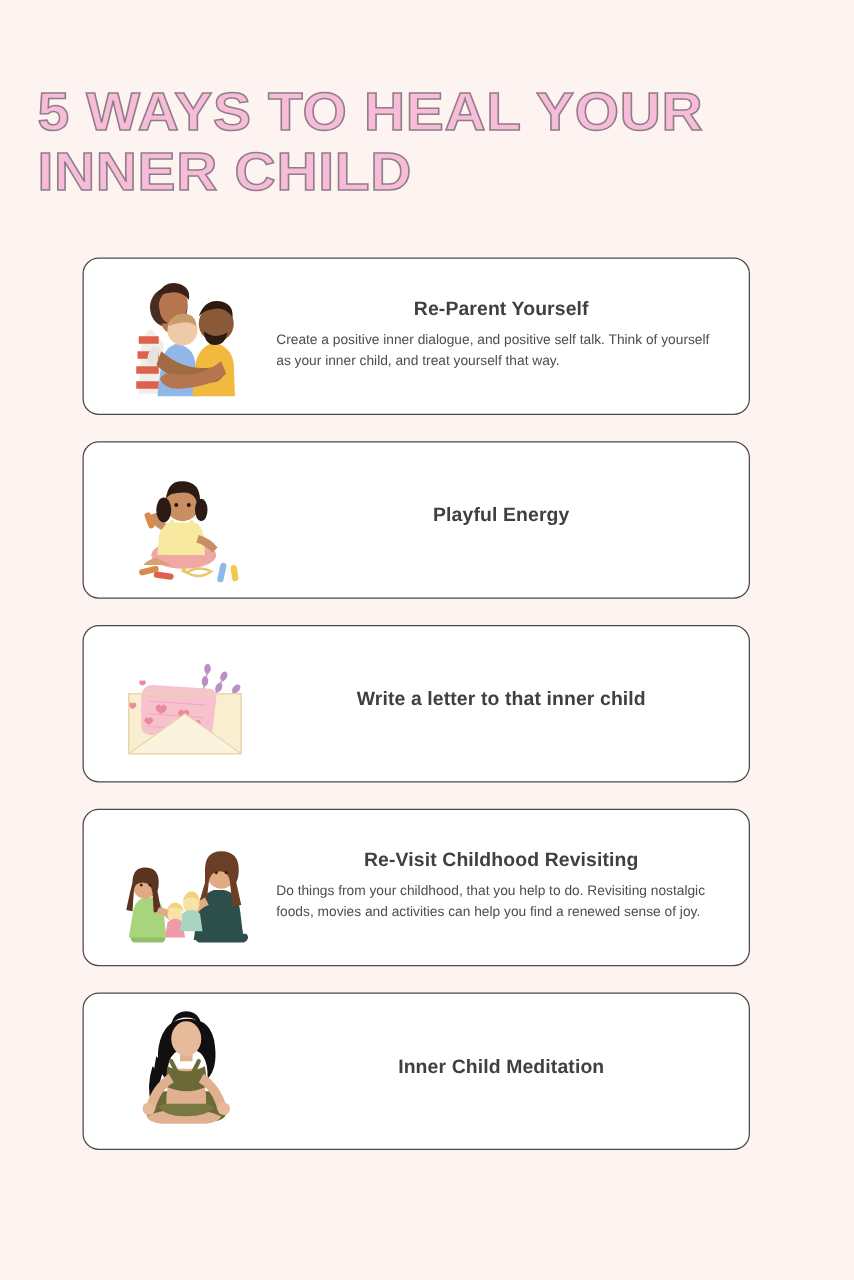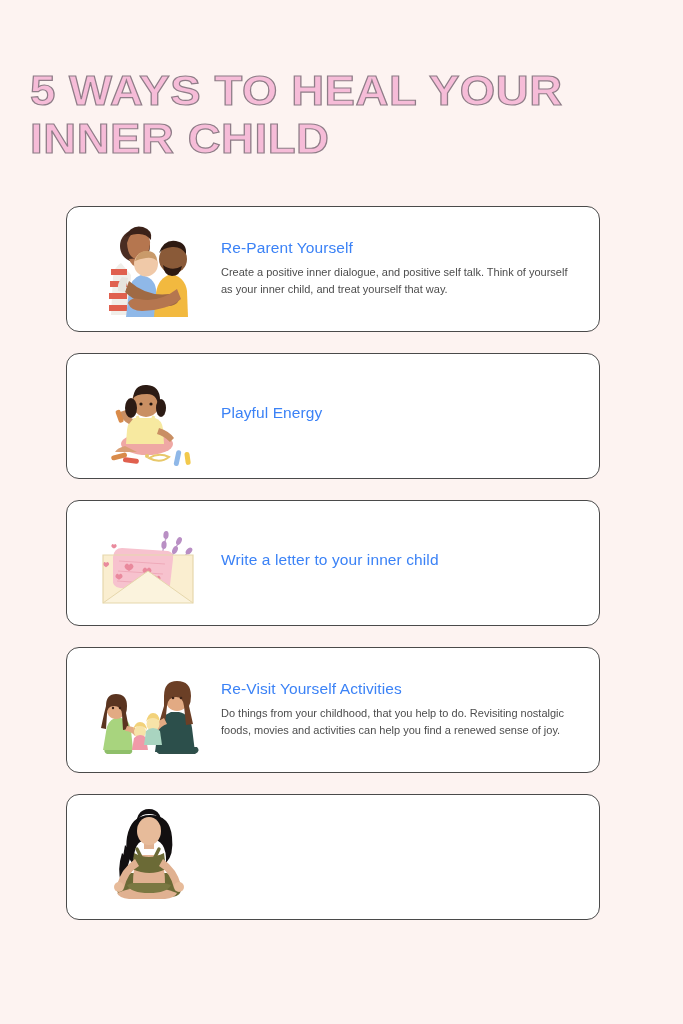--- a/index.html
+++ b/index.html
@@ -73,25 +73,26 @@
     justify-content: center;
   }
   .card-art svg { display: block; }
   .card-body {
     flex: 1 1 auto;
     padding-left: 6px;
     padding-right: 4px;
   }
   .card-title {
     font-size: 15.5px;
-    font-weight: 400;
-    color: #3b82f6;
+    font-weight: 700;
+    color: #404040;
     letter-spacing: 0.1px;
     margin: 0 0 7px 0;
     line-height: 1.15;
+    text-align: center;
   }
   .card-text {
     font-size: 11px;
     color: #4d4d4d;
     line-height: 1.62;
     margin: 0;
   }
 </style>
 </head>
 <body>
@@ -215,21 +216,21 @@
 
           <path d="M17 50 q1.4 -2 2.8 0 q1.4 2 -2.8 4.2 q-4.2 -2.2 -2.8 -4.2 q1.4 -2 2.8 0z" fill="#e98a9d"></path>
           <path d="M25 32 q1.2 -1.8 2.4 0 q1.2 1.8 -2.4 3.6 q-3.6 -1.8 -2.4 -3.6 q1.2 -1.8 2.4 0z" fill="#e98a9d"></path>
 
           <path d="M14 90 L59 58 L104 90 Z" fill="#fbf3dd"></path>
           <path d="M14 90 L59 58 L104 90" fill="none" stroke="#e6d7ac" stroke-width="1"></path>
           <path d="M14 42 L104 42 L104 90 L14 90 Z" fill="none" stroke="#e6d7ac" stroke-width="1.2"></path>
         </svg>
       </div>
       <div class="card-body">
-        <p class="card-title">Write a letter to your inner child</p>
+        <p class="card-title">Write a letter to that inner child</p>
       </div>
     </div>
 
     <div class="card">
       <div class="card-art">
         <svg width="128" height="100" viewBox="0 0 128 100">
 
           <path d="M22 94 q-4 -2 -2 -6 l26 0 q3 4 -1 6z" fill="#8fbf6a"></path>
           <path d="M30 58 q-8 3 -9 14 l-3 18 30 0 -2 -20 q-2 -11 -10 -12z" fill="#a8d47e"></path>
           <ellipse cx="31" cy="48" rx="10" ry="11" fill="#e2aa83"></ellipse>
@@ -249,21 +250,21 @@
           <circle cx="88" cy="38" r="1.3" fill="#3b2218"></circle>
           <circle cx="96" cy="38" r="1.3" fill="#3b2218"></circle>
           <path d="M79 58 q-8 4 -12 10 l5 4 q4 -6 10 -8z" fill="#e2aa83"></path>
 
           <ellipse cx="68" cy="64" rx="6.5" ry="7" fill="#f7e3a8"></ellipse>
           <path d="M61 71 q3 -3 7 -3 q4 0 7 3 l2 14 -18 0z" fill="#a9d4c0"></path>
           <path d="M61 62 q2 -9 7 -9 q6 0 7 9 q-3 -4 -7 -4 q-5 0 -7 4z" fill="#f2d27a"></path>
         </svg>
       </div>
       <div class="card-body">
-        <p class="card-title">Re-Visit Yourself Activities</p>
+        <p class="card-title">Re-Visit Childhood Revisiting</p>
         <p class="card-text">Do things from your childhood, that you help to do. Revisiting nostalgic foods, movies and activities can help you find a renewed sense of joy.</p>
       </div>
     </div>
 
     <div class="card">
       <div class="card-art">
         <svg width="120" height="100" viewBox="0 0 120 100">
 
           <path d="M38 30 q4 -22 23 -22 q20 0 22 22 q2 18 -6 26 q1 -24 -16 -24 q-18 0 -16 26 q-10 -10 -7 -28z" fill="#120f10"></path>
           <path d="M36 38 q-4 18 0 34 q3 -16 7 -26z" fill="#120f10"></path>
@@ -282,17 +283,18 @@
           <ellipse cx="60" cy="24" rx="12" ry="14" fill="#e7bb9a"></ellipse>
           <path d="M47 24 q-1 -17 13 -17 q14 0 13 17 q1 -22 -13 -22 q-14 0 -13 22z" fill="#120f10"></path>
 
           <path d="M46 52 q-14 10 -18 26 l7 3 q4 -16 15 -22z" fill="#e0b191"></path>
           <path d="M74 52 q14 10 18 26 l-7 3 q-4 -16 -15 -22z" fill="#e0b191"></path>
           <circle cx="30" cy="80" r="5" fill="#e7bb9a"></circle>
           <circle cx="90" cy="80" r="5" fill="#e7bb9a"></circle>
         </svg>
       </div>
       <div class="card-body">
+        <p class="card-title">Inner Child Meditation</p>
       </div>
     </div>
 
   </div>
 </div>
 
 </body></html>

